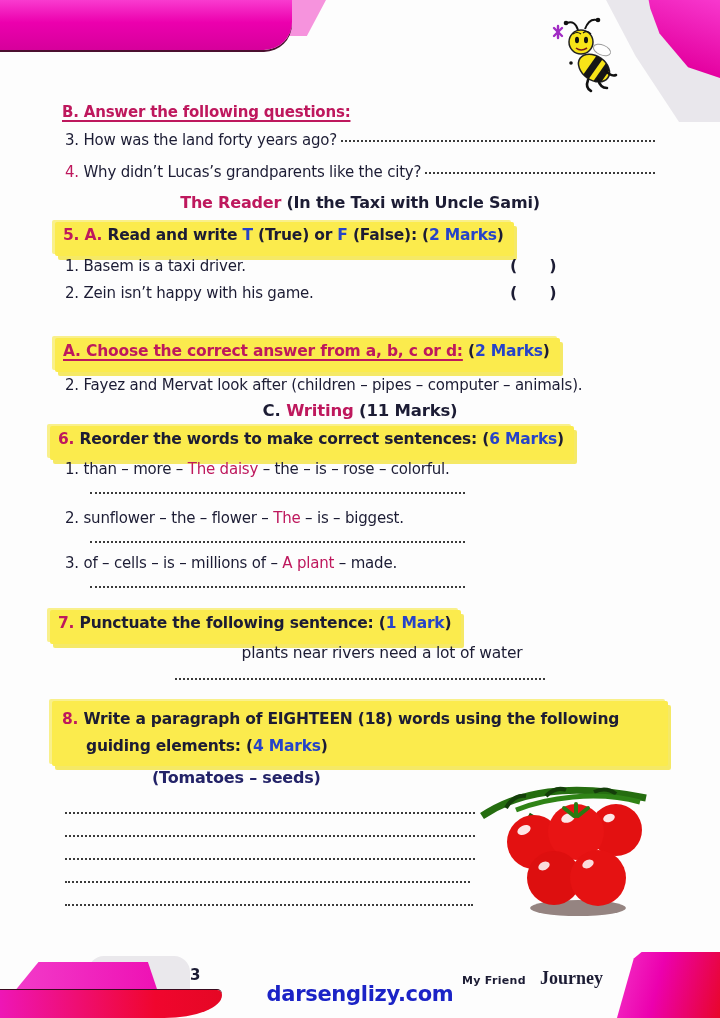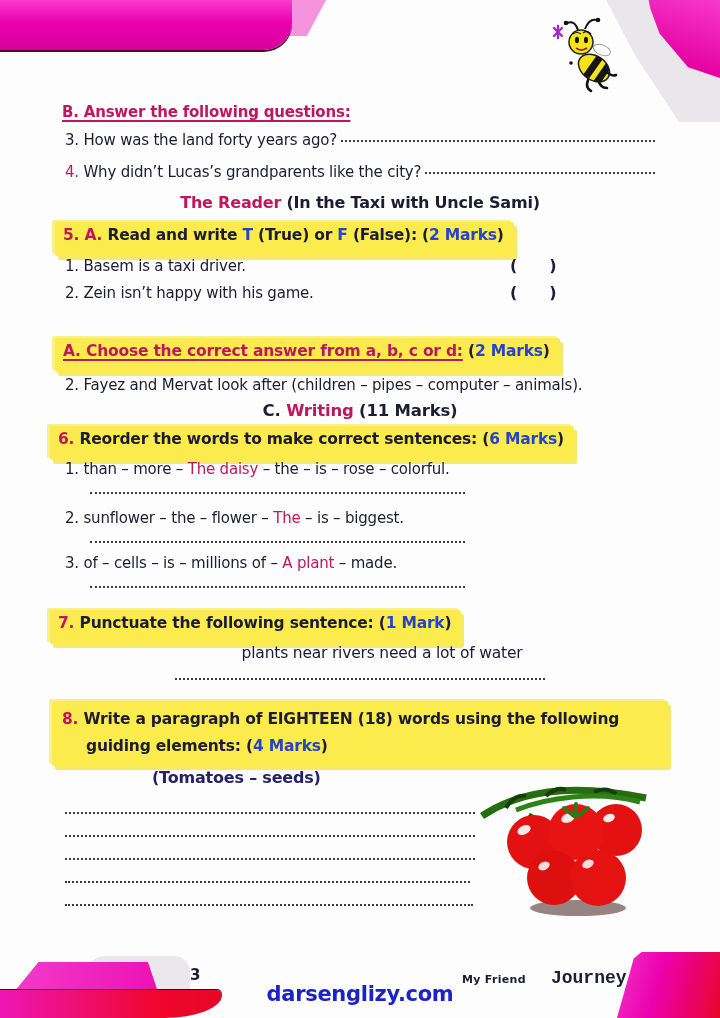--- a/index.html
+++ b/index.html
@@ -51,21 +51,21 @@
         padding:5px 0 6px 34px; text-indent:-24px; }
   .qline { display:flex; align-items:baseline; }
   .qline .segs { white-space:nowrap; }
   .leader { flex:1; border-bottom:2px dotted #3b3b3b; transform:translateY(-3px); margin-left:4px; }
   .dots { position:absolute; height:0; border-bottom:2.5px dotted #3b3b3b; }
   .bracket { white-space:pre; font-weight:bold; font-size:16px; }
   
   .page-num { position:absolute; left:190px; top:966px; font-size:15px; font-weight:bold; z-index:4; }
   .brand { position:absolute; left:462px; top:968px; z-index:4; white-space:nowrap; }
   .brand .small { font-size:11px; font-weight:bold; letter-spacing:0.3px; }
-  .brand .large { font-family:Liberation Mono, monospace; font-size:18px; font-weight:bold; margin-left:20px; }
+  .brand .large { font-family:Liberation Serif, serif; font-size:18px; font-weight:bold; margin-left:9px; }
   .site { position:absolute; left:0; width:720px; top:982px; text-align:center; z-index:4;
           font-size:21px; font-weight:bold; color:#1B23C6; letter-spacing:-0.3px; cursor:pointer; }
   .art { position:absolute; z-index:3; }
 </style>
 </head>
 <body>
 
 <div class="page">
 
   <div class="shape tl-pink2"></div>

